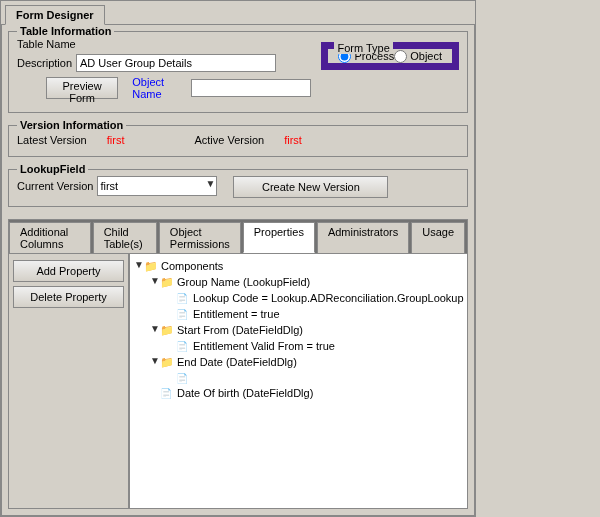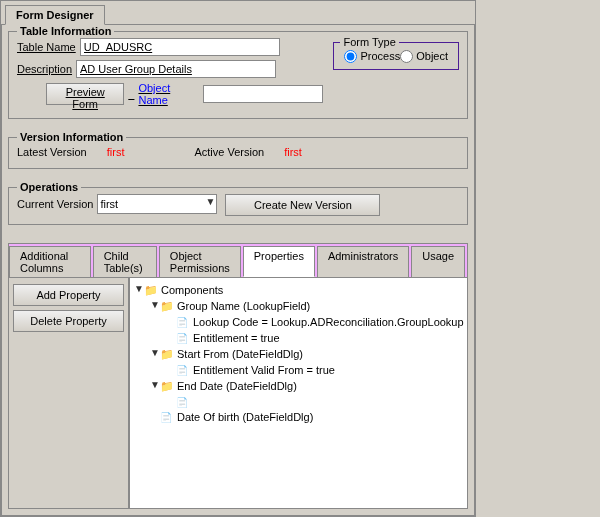--- a/index.html
+++ b/index.html
@@ -42,37 +42,36 @@
       padding: 6px;
       display: flex;
       flex-direction: column;
       gap: 4px;
     }
     .section-box {
       border: 1px solid #888;
       background: #d4d0c8;
       padding: 6px 8px 8px 8px;
       position: relative;
-      margin-bottom: 14px;
+      margin-bottom: 8px;
     }
     .section-title {
       position: absolute;
       top: -7px;
       left: 8px;
       background: #d4d0c8;
       padding: 0 3px;
       font-weight: bold;
       font-size: 11px;
     }
     .form-row {
       display: flex;
       align-items: center;
       margin-bottom: 4px;
       gap: 4px;
-      text-decoration: underline;
     }
     .label {
       font-size: 11px;
       white-space: nowrap;
     }
     .text-input {
       border: 1px solid #888;
       background: white;
       padding: 1px 3px;
       font-size: 11px;
@@ -87,21 +86,21 @@
     }
     .button {
       border: 1px solid #888;
       background: linear-gradient(to bottom, #f0f0f0, #d4d0c8);
       padding: 2px 8px;
       font-size: 11px;
       cursor: pointer;
       height: 22px;
     }
     .form-type-box {
-      border: 1px solid #4c1d95;
+      border: 7px solid #4c1d95;
       padding: 4px 10px;
       position: relative;
       display: flex;
       gap: 12px;
       height: 28px;
     }
     .form-type-title {
       position: absolute;
       top: -7px;
       left: 6px;
@@ -131,21 +130,21 @@
     .version-row {
       display: flex;
       gap: 20px;
       align-items: center;
       padding: 2px 0;
       text-align: center;
     }
     .operations-row {
       display: flex;
       align-items: flex-start;
-      gap: 8px;
+      gap: 16px;
     }
     .ops-left {
       display: flex;
       align-items: center;
       gap: 4px;
     }
     .ops-right {
       display: flex;
       flex-direction: column;
       gap: 3px;
@@ -176,21 +175,21 @@
     
     .bottom-area {
       flex: 1;
       display: flex;
       flex-direction: column;
       border: 1px solid #888;
       background: #d4d0c8;
     }
     .bottom-tabs {
       display: flex;
-      background: #f0abfc;
+      background: #737373;
       border-bottom: 1px solid #888;
     }
     .bottom-tab {
       padding: 3px 10px;
       font-size: 11px;
       border: 1px solid #888;
       border-bottom: none;
       background: #d4d0c8;
       cursor: pointer;
       margin-right: 2px;
@@ -272,21 +271,20 @@
 
   <div class="main-content">
 
     <div class="section-box">
       <span class="section-title">Table Information</span>
       <div style="display:flex; gap:10px; align-items:flex-start;">
 
         <div style="flex:1;">
           <div class="form-row">
             <span class="label">Table Name</span>
-            <input type="text" class="text-input text-input-wide" style="width: 200px;" value="UD_ADUSRC">
           </div>
           <div class="form-row">
             <span class="label">Description</span>
             <input type="text" class="text-input" style="width: 200px;" value="AD User Group Details">
           </div>
           <div class="form-row">
             <span class="label" style="visibility:hidden;">Desc</span>
             <button class="button">Preview Form</button>
             &nbsp;&nbsp;
             <a class="object-name-link">Object Name</a>
@@ -317,21 +315,21 @@
       <div class="version-row">
         <span class="label">Latest Version</span>
         <span class="red-text">first</span>
         <span style="margin-left:30px;"></span>
         <span class="label">Active Version</span>
         <span class="red-text">first</span>
       </div>
     </div>
 
     <div class="section-box">
-      <span class="section-title">Operations</span>
+      <span class="section-title">LookupField</span>
       <div class="operations-row">
         <div class="ops-left">
           <span class="label">Current Version</span>
           <div class="select-wrapper">
             <select>
               <option>first</option>
             </select>
             <span class="select-arrow">▼</span>
           </div>
         </div>

